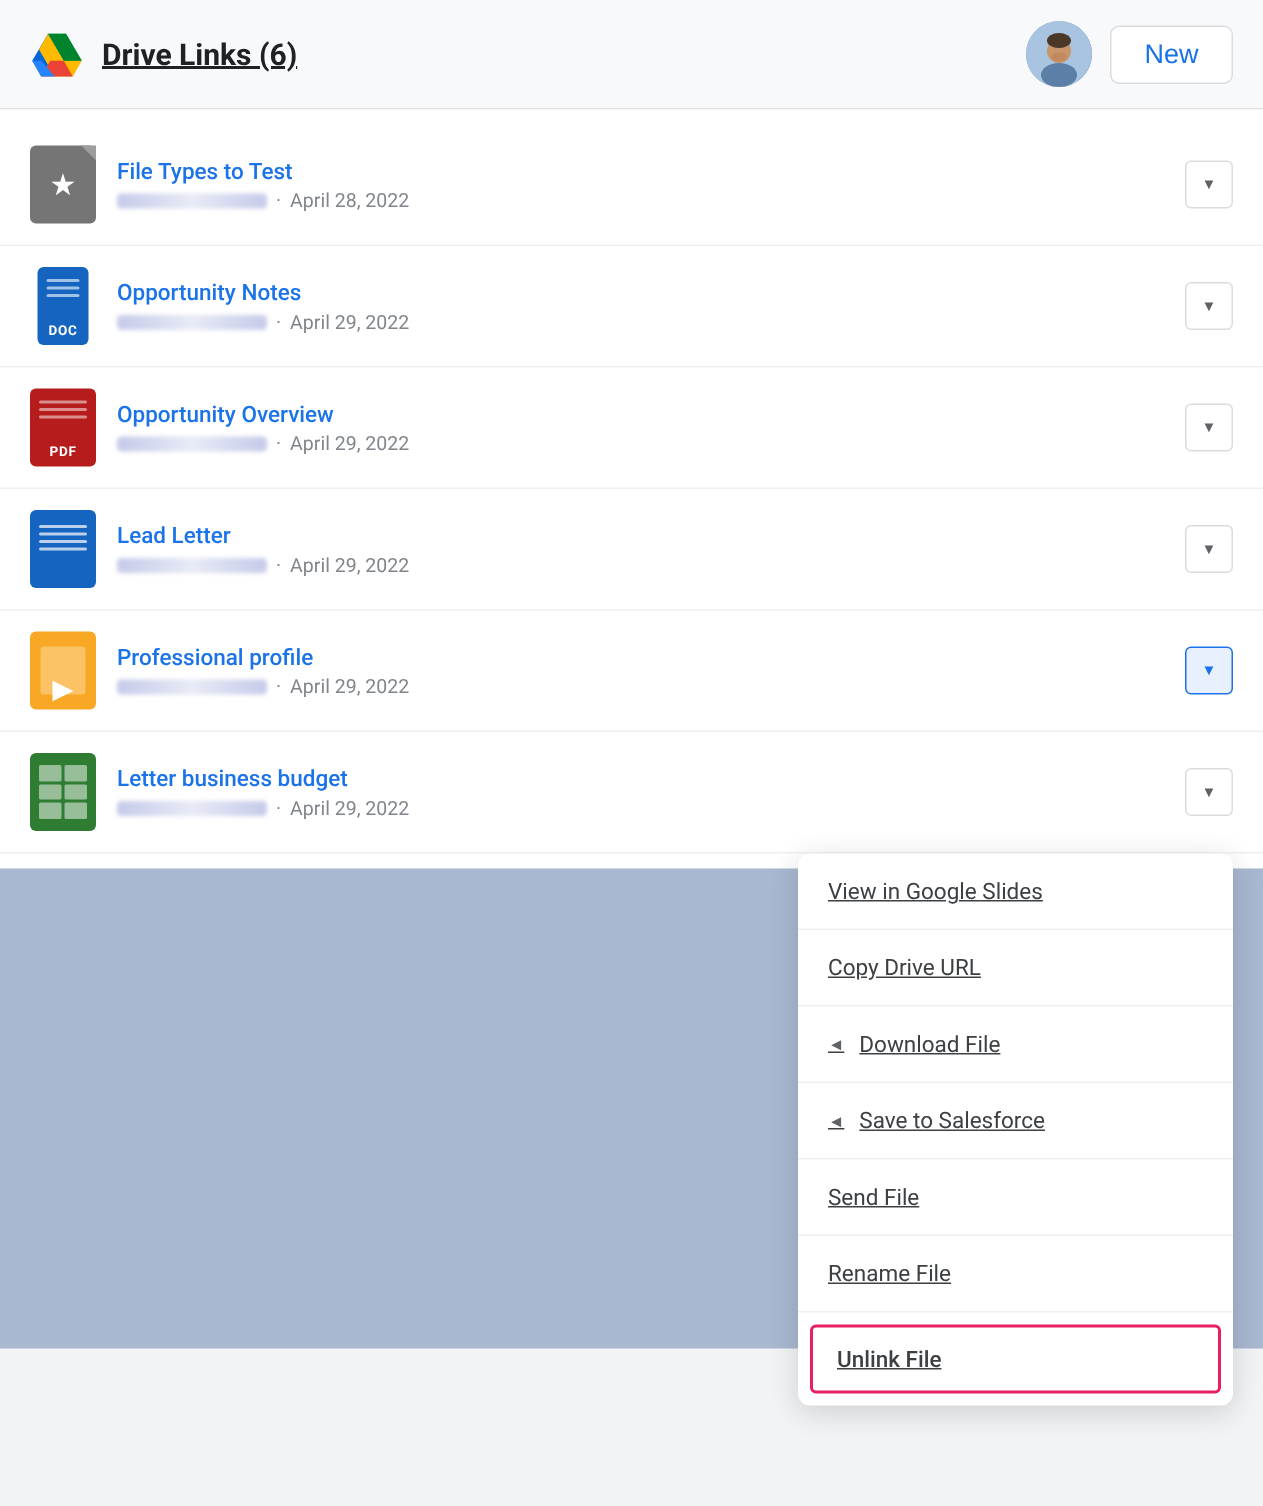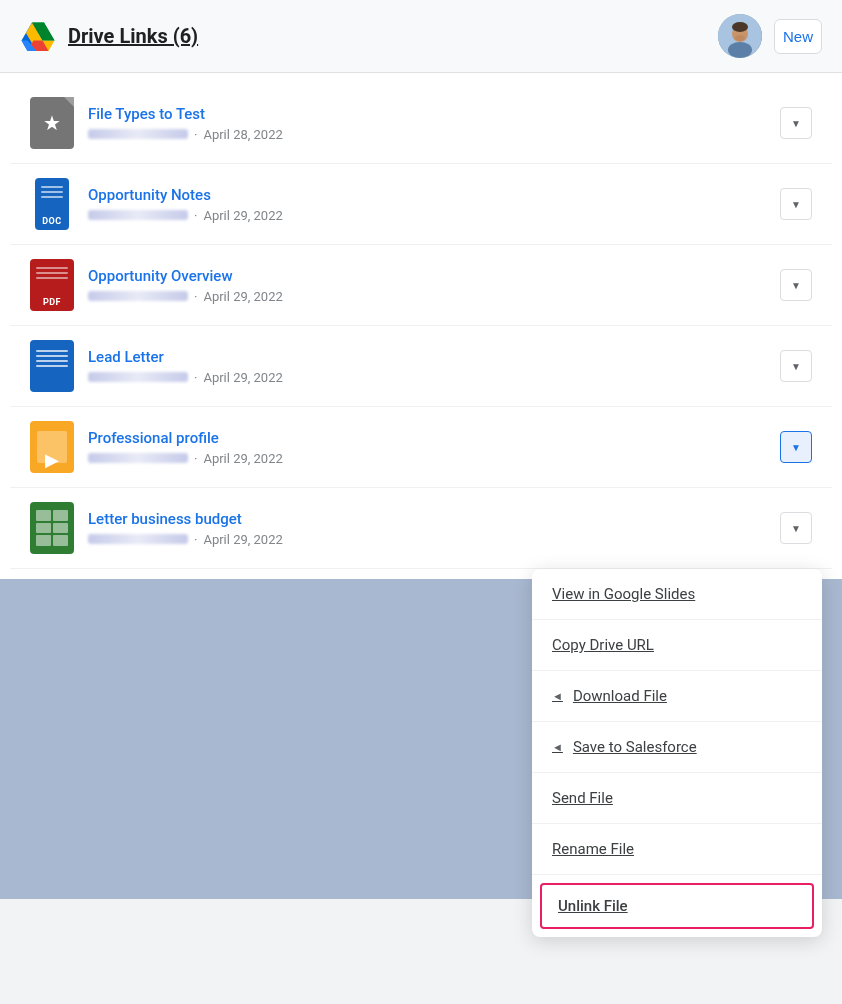--- a/index.html
+++ b/index.html
@@ -52,31 +52,31 @@
       display: flex;
       align-items: center;
       justify-content: center;
       position: relative;
     }
 
     .new-button {
       border: 1.5px solid #dadce0;
       background: #fff;
       border-radius: 6px;
-      padding: 8px 8px;
-      font-size: 15px;
+      padding: 8px 22px;
+      font-size: 18px;
       color: #1a73e8;
       font-weight: 500;
       cursor: pointer;
     }
 
     
     .main {
       background: #fff;
-      padding: 10px 10px;
+      padding: 10px 0;
     }
 
     
     .file-item {
       display: flex;
       align-items: center;
       padding: 14px 20px;
       border-bottom: 1px solid #f0f0f0;
       position: relative;
     }

